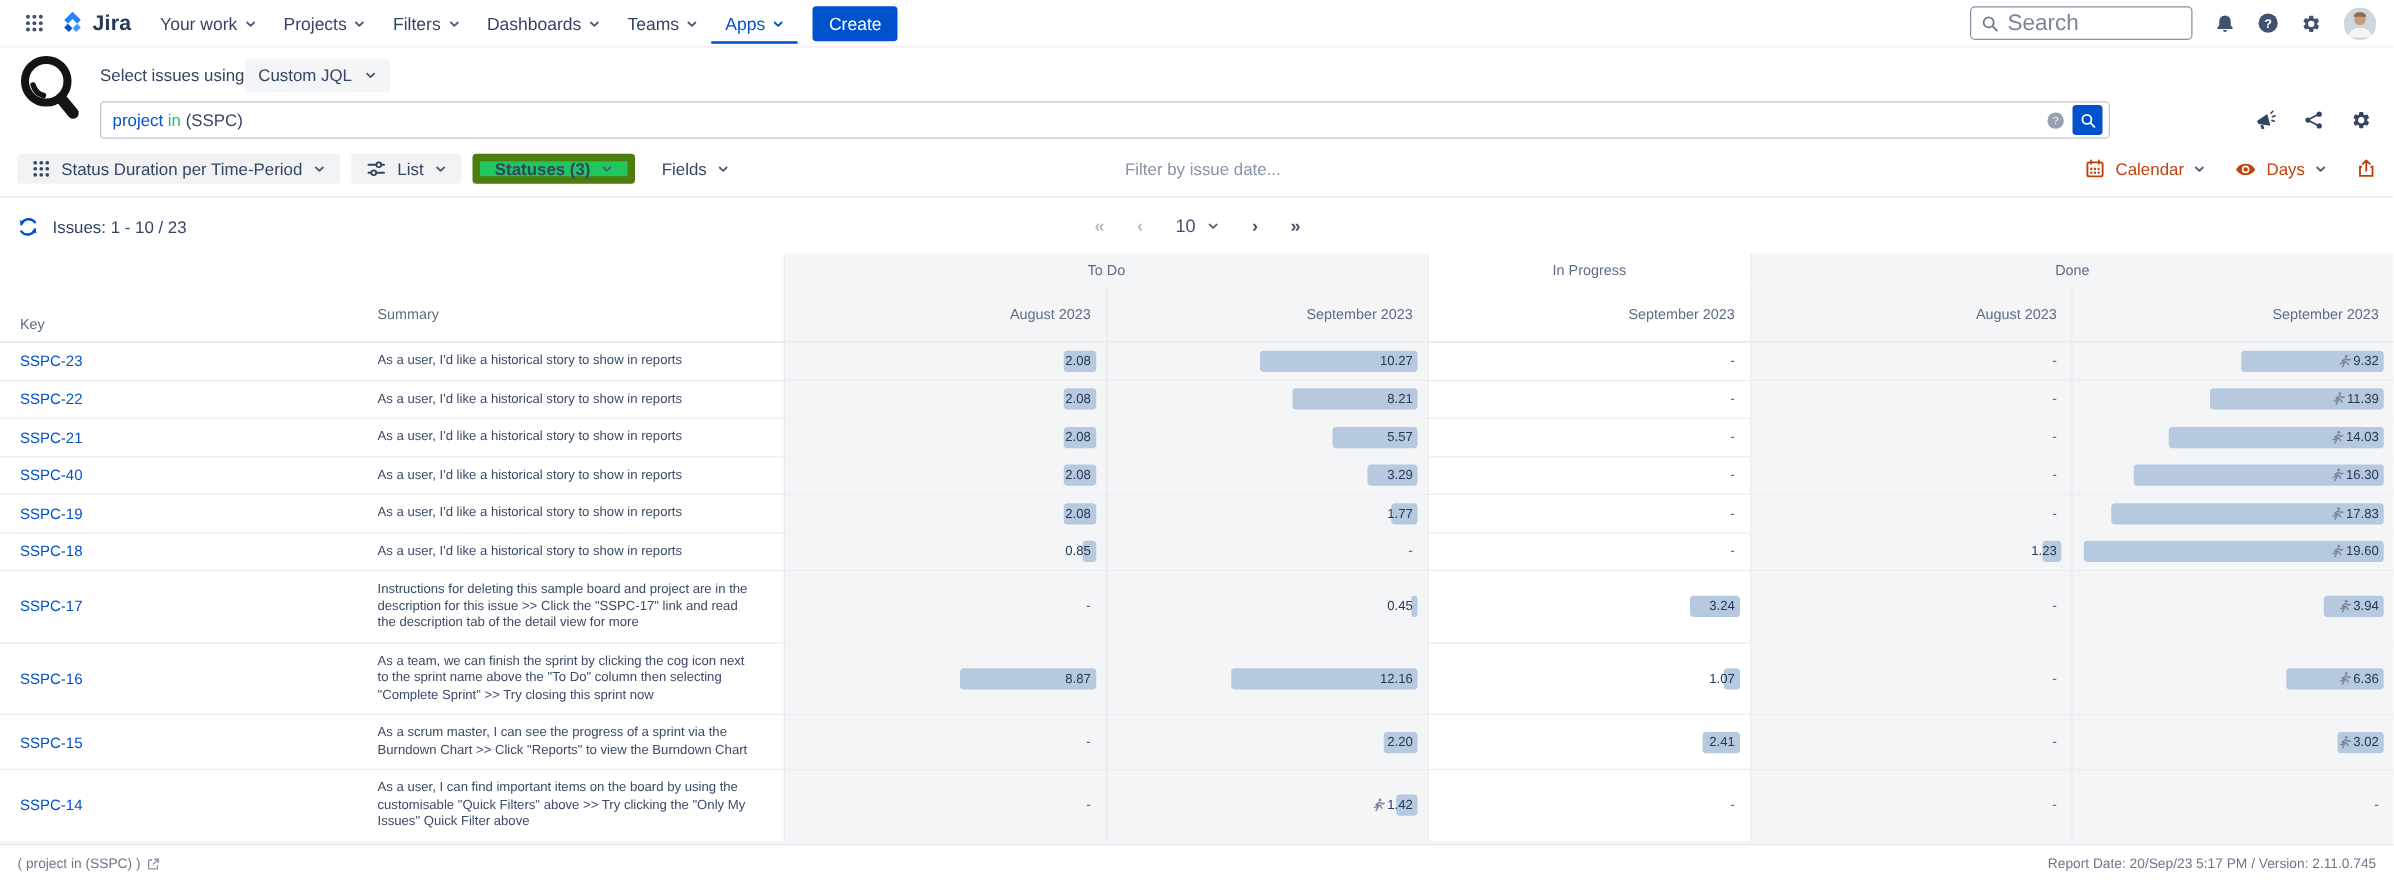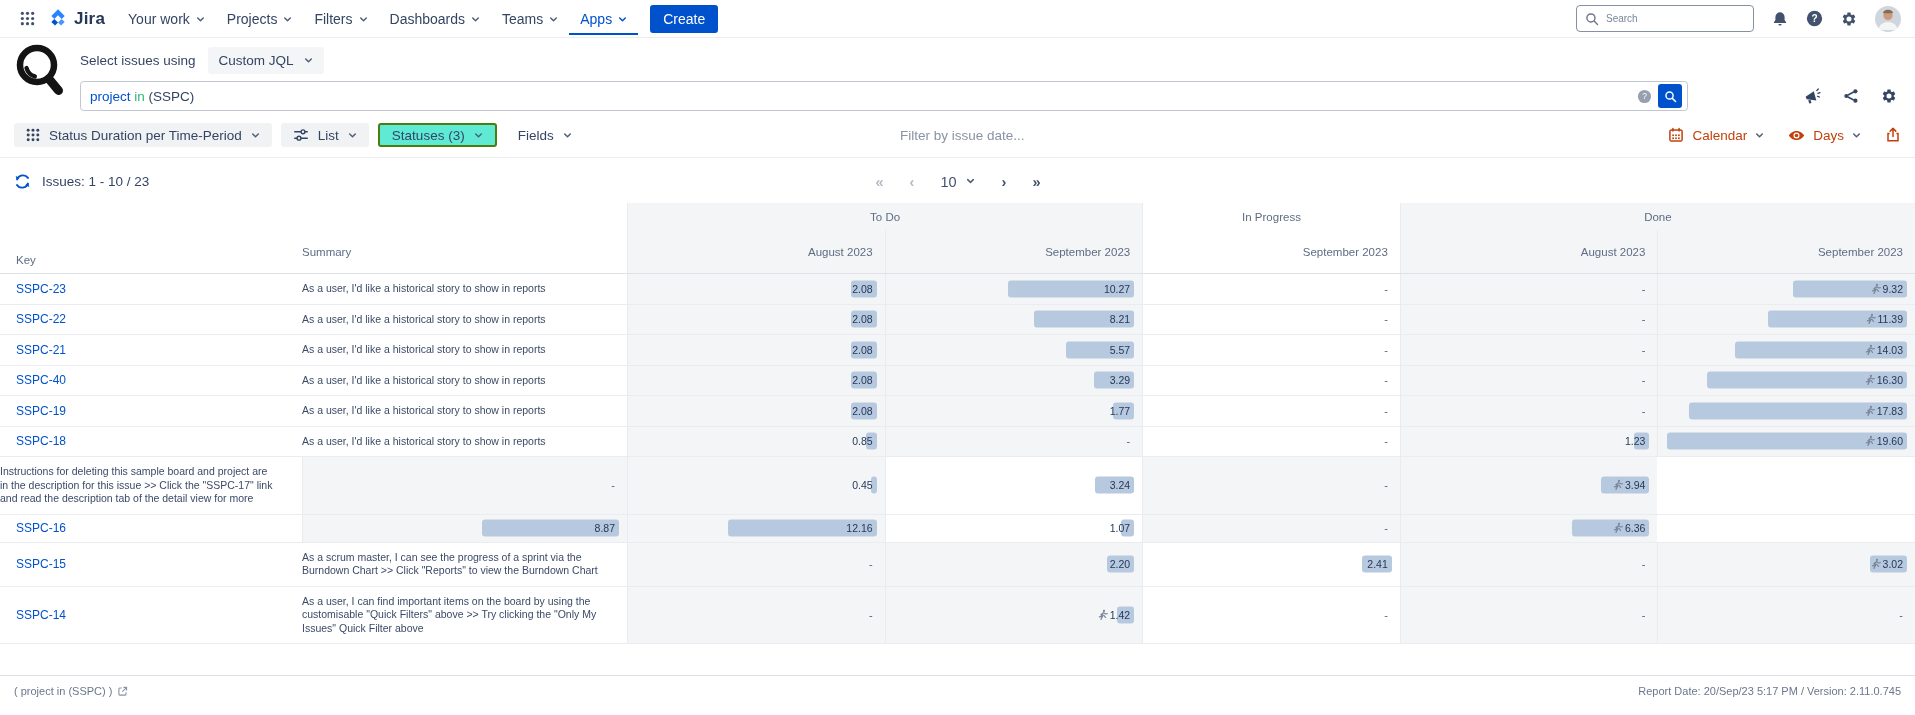--- a/index.html
+++ b/index.html
@@ -21,49 +21,49 @@
   .navitems { display:flex; align-items:stretch; height:32px; }
   .nav-item { display:flex; align-items:center; gap:6px; padding:0 11px; font-size:14px;
               color:#344563; cursor:pointer; position:relative; }
   .nav-item .chev { color:#505f79; margin-top:2px; }
   .nav-item.active { color:#0052cc; box-shadow: inset 0 -2px 0 #0052cc; }
   .nav-item.active .chev { color:#0052cc; }
   .create { margin-left:10px; background:#0052cc; color:#fff; border:none; border-radius:3px;
             padding:6px 13px; font-size:14px; font-weight:500; font-family:inherit; cursor:pointer; }
   .searchbox { margin-left:auto; width:178px; height:27px; border:1px solid #8590a2; border-radius:4px;
                display:flex; align-items:center; gap:7px; padding:0 8px; color:#6b778c; cursor:text; }
-  .searchbox .ph { font-size:10px; color:#7a869a; }
+  .searchbox .ph { font-size:18px; color:#7a869a; }
   .navright { display:flex; align-items:center; gap:18px; margin-left:16px; color:#42526e; }
   .navright .ic { cursor:pointer; }
 
   
   .apphead { padding:9px 14px 4px 80px; position:relative; flex:0 0 auto; }
   .biglogo { position:absolute; left:13px; top:5px; }
-  .selrow { display:flex; align-items:center; gap:12px; margin-bottom:7px; }
+  .selrow { display:flex; align-items:center; margin-bottom:7px; }
   .sel-label { font-size:13.5px; color:#344563; }
   .modebtn { display:flex; align-items:center; gap:10px; background:#f4f5f7; border:none; border-radius:3px;
              padding:6px 11px; font-size:13.5px; color:#344563; font-family:inherit; cursor:pointer; }
   .modebtn .chev { color:#505f79; }
   .jqlrow { display:flex; align-items:center; }
   .jql { width:1608px; height:30px; border:1px solid #c1c7d0; border-radius:3.5px;
          display:flex; align-items:center; padding:0 5px 0 9px; font-size:13.5px; gap:5px; cursor:text; }
   .jql .tok { white-space:pre; }
   .jqlright { margin-left:auto; display:flex; align-items:center; gap:6px; }
   .jqlsearchbtn { width:24px; height:24px; background:#0052cc; border:none; border-radius:3px;
                   display:flex; align-items:center; justify-content:center; cursor:pointer; }
   .jqlicons { margin-left:auto; display:flex; align-items:center; gap:22px; color:#344563; padding-right:4px; }
   .jqlicons .ic { cursor:pointer; }
 
   
   .toolbar { display:flex; align-items:center; gap:9px; padding:8px 14px 10px; position:relative;
              border-bottom:1px solid #ebecf0; flex:0 0 auto; }
   .tbtn { height:24px; padding:0 12px; border-radius:3px; display:flex; gap:9px; align-items:center;
           font-size:13.5px; color:#344563; background:#f1f2f4; border:none; font-family:inherit; cursor:pointer; }
   .tbtn .chev { color:#505f79; }
-  .tbtn.white { background:#5eead4; border:2px solid #4d7c0f; }
+  .tbtn.white { background:#22c55e; border:6px solid #4d7c0f;font-weight:bold; }
   .tbtn.plain { background:transparent; }
   .filter-ph { position:absolute; left:900px; color:#8993a4; font-size:13.5px; cursor:text; }
   .toolbar-right { margin-left:auto; display:flex; gap:24px; align-items:center; color:#c2410c; }
   .tr-item { display:flex; align-items:center; gap:8px; font-size:13.5px; cursor:pointer; }
   .tr-item .chev { color:#505f79; }
 
   
   .issuesbar { position:relative; display:flex; align-items:center; gap:11px; padding:15px 14px 13px;
                color:#344563; font-size:13.5px; flex:0 0 auto; }
   .refresh { cursor:pointer; }
@@ -626,20 +626,23 @@
             <svg width="12" height="12" viewBox="0 0 14 14">
               <g stroke="#7a8699" stroke-width="1.4" fill="none" stroke-linecap="round" stroke-linejoin="round">
                 <circle cx="9.3" cy="2.3" r="1.3" fill="#7a8699" stroke="none"></circle>
                 <path d="M8.6 4.4 5.7 6.7l2 1.8-1.9 3.6M5.8 6.8l3.3.5 2 2.6M7.5 8.3 4 9.2M8.8 4.5l2.7 1.3 1.7-.4"></path>
               </g>
             </svg>
           </span>19.60</span>
       </div>
     </div>
     <div class="trow drow">
+      <div class="cell-key">
+        <a>SSPC-17</a>
+      </div>
       <div class="cell-sum">Instructions for deleting this sample board and project are in the description for this issue &gt;&gt; Click the "SSPC-17" link and read the description tab of the detail view for more</div>
       <div class="cell-val vline shade">
         <span class="dash">-</span>
       </div>
       <div class="cell-val vline shade">
         <div class="bar" style="width: 2.14668%; background: rgb(183, 201, 222);"></div>
         <span class="val">0.45</span>
       </div>
       <div class="cell-val vline">
         <div class="bar" style="width: 15.4561%; background: rgb(183, 201, 222);"></div>
@@ -657,20 +660,21 @@
                 <path d="M8.6 4.4 5.7 6.7l2 1.8-1.9 3.6M5.8 6.8l3.3.5 2 2.6M7.5 8.3 4 9.2M8.8 4.5l2.7 1.3 1.7-.4"></path>
               </g>
             </svg>
           </span>3.94</span>
       </div>
     </div>
     <div class="trow drow">
       <div class="cell-key">
         <a>SSPC-16</a>
       </div>
+      <div class="cell-sum">As a team, we can finish the sprint by clicking the cog icon next to the sprint name above the "To Do" column then selecting "Complete Sprint" &gt;&gt; Try closing this sprint now</div>
       <div class="cell-val vline shade">
         <div class="bar" style="width: 42.3135%; background: rgb(183, 201, 222);"></div>
         <span class="val">8.87</span>
       </div>
       <div class="cell-val vline shade">
         <div class="bar" style="width: 58.0082%; background: rgb(183, 201, 222);"></div>
         <span class="val">12.16</span>
       </div>
       <div class="cell-val vline">
         <div class="bar" style="width: 5.10434%; background: rgb(183, 201, 222);"></div>

